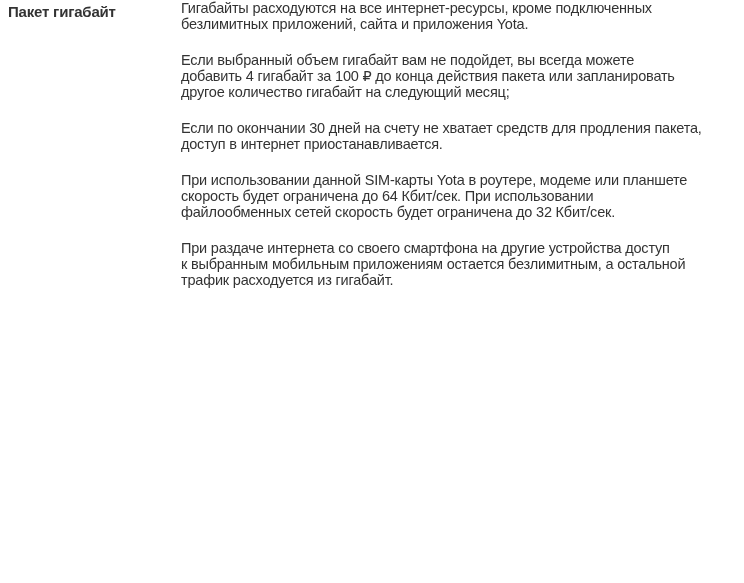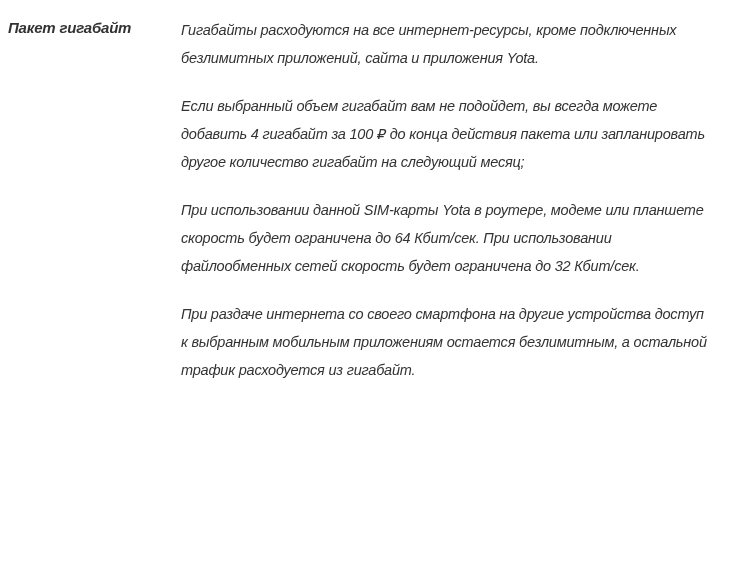--- a/index.html
+++ b/index.html
@@ -8,22 +8,21 @@
     background: #ffffff;
     font-family: "Liberation Sans", "DejaVu Sans", sans-serif;
   }
   .page {
     position: relative;
     width: 744px;
     height: 413px;
     background: #ffffff;
     overflow: hidden;
     box-sizing: border-box;
-    padding: 16px 0 0 8px;
-    font-style: italic;
+    padding: 0 0 0 8px;
   }
   .spec-row {
     display: flex;
     align-items: flex-start;
   }
   .label-col {
     width: 173px;
     flex-shrink: 0;
     box-sizing: border-box;
   }
@@ -34,21 +33,21 @@
     line-height: 24px;
     letter-spacing: -0.2px;
   }
   .content-col {
     width: 560px;
     flex-shrink: 0;
   }
   .content-col p {
     margin: 0 0 20px 0;
     font-size: 14.5px;
-    line-height: 28px;
+    line-height: 16px;
     color: #333333;
     letter-spacing: -0.2px;
     white-space: pre-line;
   }
   .content-col p.muted {
     color: #a3a3a3;
   }
 </style>
 </head>
 <body>
@@ -64,20 +63,22 @@
       <p>Гигабайты расходуются на все интернет-ресурсы, кроме подключенных
 безлимитных приложений, сайта и приложения Yota.</p>
 
       <p>Если выбранный объем гигабайт вам не подойдет, вы всегда можете
 добавить 4 гигабайт за 100 ₽ до конца действия пакета или запланировать
 другое количество гигабайт на следующий месяц;</p>
 
 
 
 
+      <p>Если по окончании 30 дней на счету не хватает средств для продления пакета,
+доступ в интернет приостанавливается.</p>
 
       <p>При использовании данной SIM-карты Yota в роутере, модеме или планшете
 скорость будет ограничена до 64 Кбит/сек. При использовании
 файлообменных сетей скорость будет ограничена до 32 Кбит/сек.</p>
 
       <p>При раздаче интернета со своего смартфона на другие устройства доступ
 к выбранным мобильным приложениям остается безлимитным, а остальной
 трафик расходуется из гигабайт.</p>
     </div>
 

